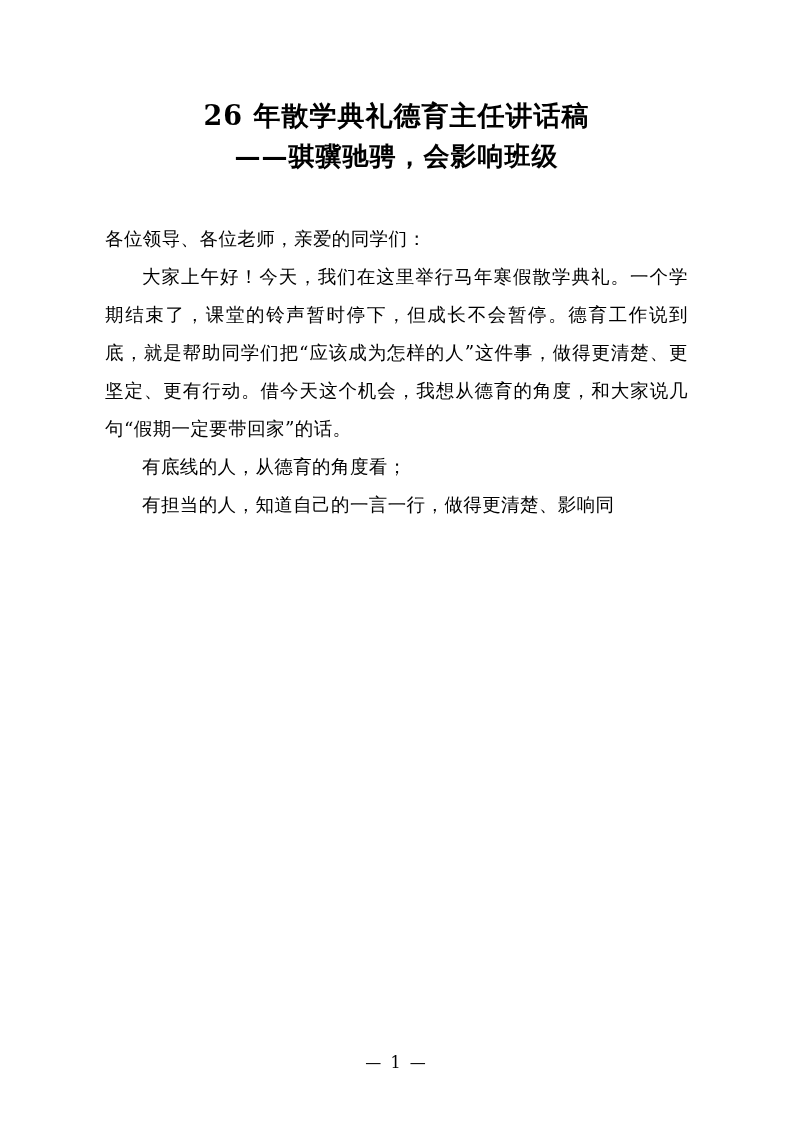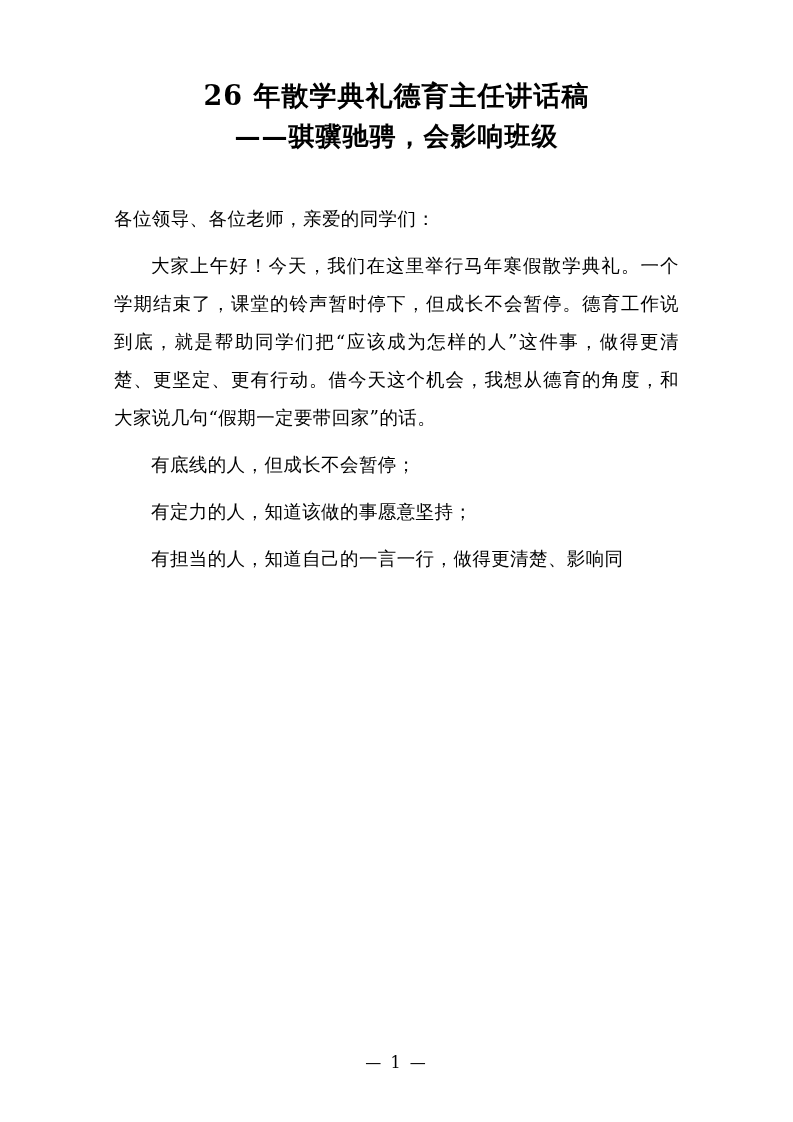--- a/index.html
+++ b/index.html
@@ -21,40 +21,40 @@
     box-sizing: border-box;
     padding: 0 105px;
   }
   .doc-title {
     text-align: center;
     font-weight: bold;
     font-size: 27px;
     line-height: 40px;
     letter-spacing: 1px;
     margin: 0;
-    padding-top: 76px;
+    padding-top: 96px;
   }
   .doc-title .line1 {
     display: block;
     font-size: 27px;
   }
   .doc-title .line2 {
     display: block;
     font-size: 26px;
   }
   .body-text {
     margin-top: 44px;
     font-size: 18.5px;
     line-height: 38px;
     text-align: justify;
     text-justify: inter-ideograph;
     letter-spacing: 0.4px;
   }
   .para {
-    margin: 9px;
+    margin: 0;
     text-indent: 2em;
   }
   .para.no-indent {
     text-indent: 0;
   }
   .page-number {
     position: absolute;
     left: 0;
     right: 0;
     bottom: 50px;
@@ -69,20 +69,19 @@
 <div class="page">
 
   <h1 class="doc-title">
     <span class="line1">26 年散学典礼德育主任讲话稿</span>
     <span class="line2">——骐骥驰骋，会影响班级</span>
   </h1>
 
   <div class="body-text">
     <p class="para no-indent">各位领导、各位老师，亲爱的同学们：</p>
     <p class="para">大家上午好！今天，我们在这里举行马年寒假散学典礼。一个学期结束了，课堂的铃声暂时停下，但成长不会暂停。德育工作说到底，就是帮助同学们把“应该成为怎样的人”这件事，做得更清楚、更坚定、更有行动。借今天这个机会，我想从德育的角度，和大家说几句“假期一定要带回家”的话。</p>
-    <p class="para">有底线的人，但成长不会暂停；</p>
-    <p class="para">有定力的人，知道该做的事愿意坚持；</p>
+    <p class="para">有底线的人，从德育的角度看；</p>
     <p class="para">有担当的人，知道自己的一言一行，做得更清楚、影响同</p>
   </div>
 
   <div class="page-number">— 1 —</div>
 
 </div>
 
 </body></html>

